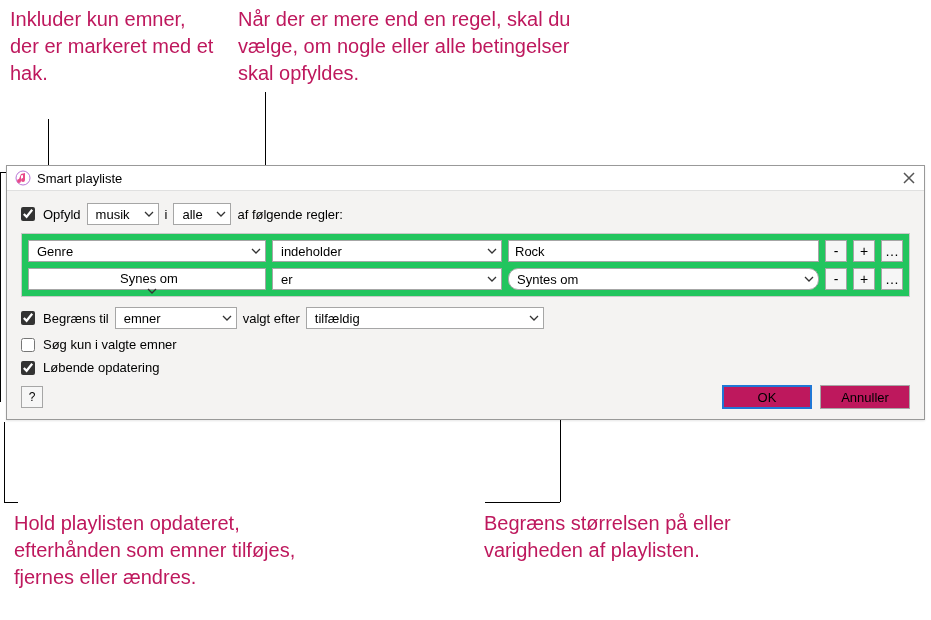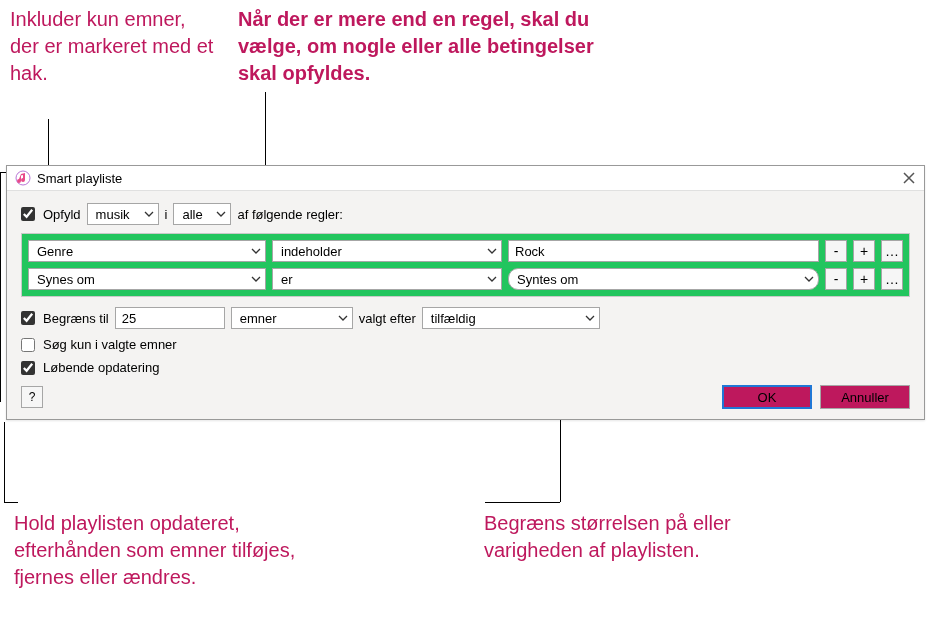--- a/index.html
+++ b/index.html
@@ -148,21 +148,21 @@
       margin-left: 8px;
     }
     .btn-primary {
       border: 2px solid #2077d6;
     }
   </style>
 </head>
 <body>
 
 <div class="callout" style="left:10px; top:6px; width:210px;">Inkluder kun emner, der er markeret med et hak.</div>
-<div class="callout" style="left:238px; top:6px; width:360px;font-weight:bold;">Når der er mere end en regel, skal du vælge, om nogle eller alle betingelser skal opfyldes.</div>
+<div class="callout" style="left:238px; top:6px; width:360px;">Når der er mere end en regel, skal du vælge, om nogle eller alle betingelser skal opfyldes.</div>
 <div class="callout" style="left:14px; top:510px; width:310px;">Hold playlisten opdateret, efterhånden som emner tilføjes, fjernes eller ændres.</div>
 <div class="callout" style="left:484px; top:510px; width:260px;">Begræns størrelsen på eller varigheden af playlisten.</div>
 
 <div class="callout-line" style="left:48px; top:119px; width:1px; height:53px;"></div>
 <div class="callout-line" style="left:0px; top:172px; width:48px; height:1px;"></div>
 <div class="callout-line" style="left:0px; top:172px; width:1px; height:230px;"></div>
 
 <div class="callout-line" style="left:265px; top:92px; width:1px; height:128px;"></div>
 
 <div class="callout-line" style="left:4px; top:422px; width:1px; height:80px;"></div>
@@ -223,21 +223,21 @@
               <path d="M1 3 L5 7 L9 3" stroke="#333" stroke-width="1.3" fill="none"></path>
             </svg>
         </div>
         <input class="text-input" style="flex: 1 1 0%;" value="Rock">
         <div class="sq-btn">-</div>
         <div class="sq-btn">+</div>
         <div class="sq-btn">…</div>
       </div>
 
       <div class="rule-row">
-        <div class="select" style="width:238px;">
+        <div class="select" style="width:238px;flex-direction:column;">
           <span>Synes om</span>
           <svg class="chev" viewBox="0 0 10 10">
               <path d="M1 3 L5 7 L9 3" stroke="#333" stroke-width="1.3" fill="none"></path>
             </svg>
         </div>
         <div class="select" style="width:230px;">
           <span>er</span>
           <svg class="chev" viewBox="0 0 10 10">
               <path d="M1 3 L5 7 L9 3" stroke="#333" stroke-width="1.3" fill="none"></path>
             </svg>
@@ -250,29 +250,28 @@
         </div>
         <div class="sq-btn">-</div>
         <div class="sq-btn">+</div>
         <div class="sq-btn">…</div>
       </div>
     </div>
 
     <div class="row">
       <input type="checkbox" checked="" style="">
       <label>Begræns til</label>
-      <input class="text-input" style="width: 110px;" value="25">
       <div class="select" style="width:122px;">
         <span>emner</span>
         <svg class="chev" viewBox="0 0 10 10">
             <path d="M1 3 L5 7 L9 3" stroke="#333" stroke-width="1.3" fill="none"></path>
           </svg>
       </div>
       <span>valgt efter</span>
-      <div class="select" style="width:178px;">
+      <div class="select" style="width:238px;">
         <span>tilfældig</span>
         <svg class="chev" viewBox="0 0 10 10">
             <path d="M1 3 L5 7 L9 3" stroke="#333" stroke-width="1.3" fill="none"></path>
           </svg>
       </div>
     </div>
 
     <div class="row">
       <input type="checkbox" style="">
       <label>Søg kun i valgte emner</label>

